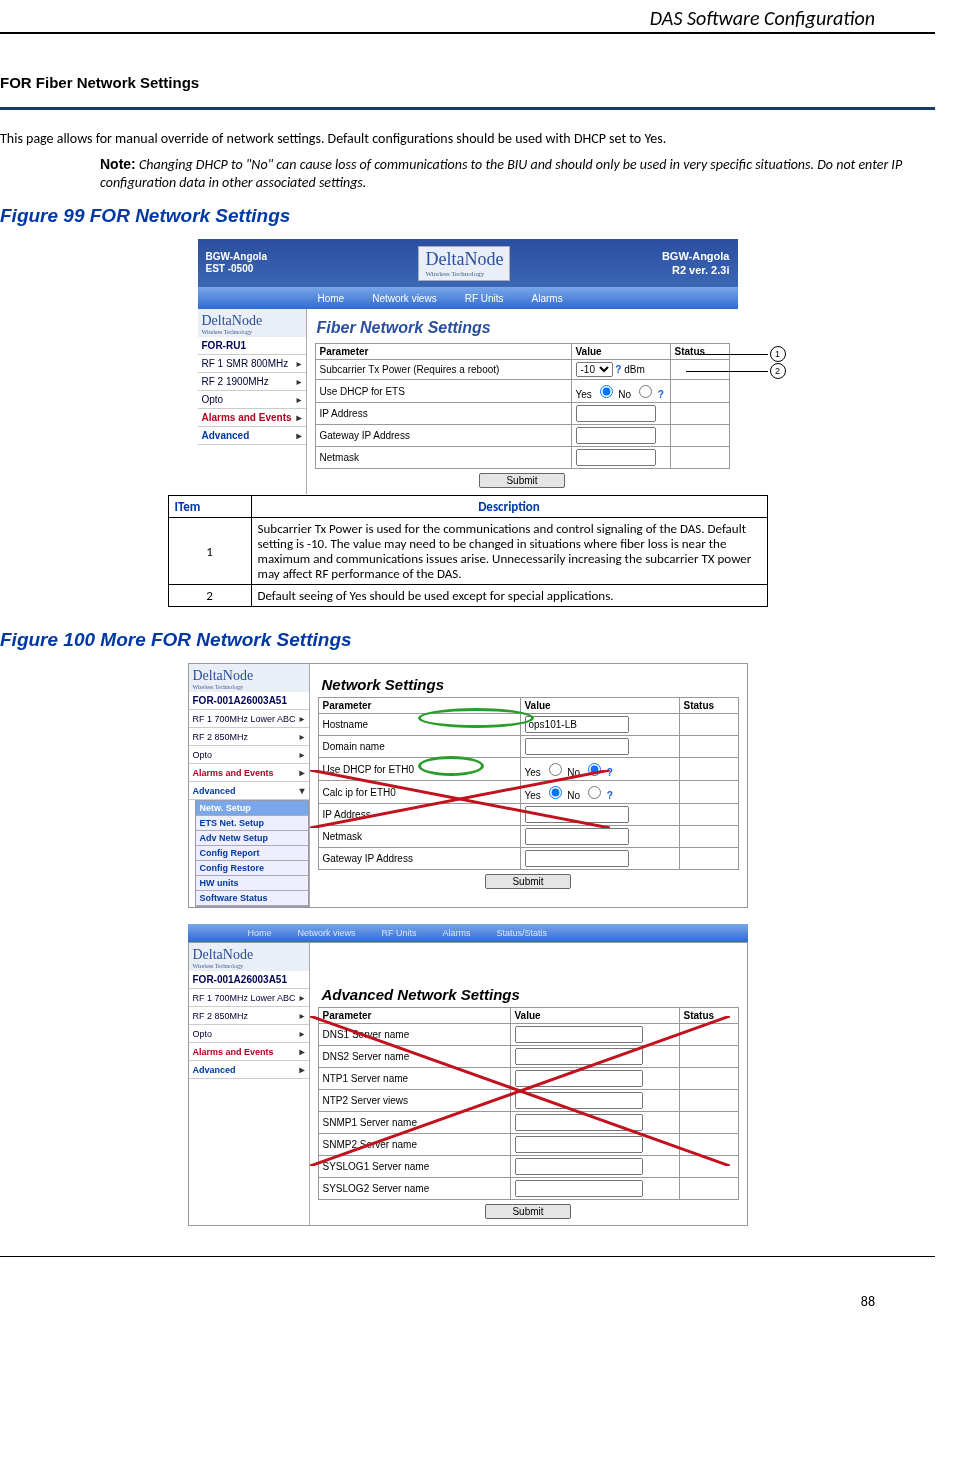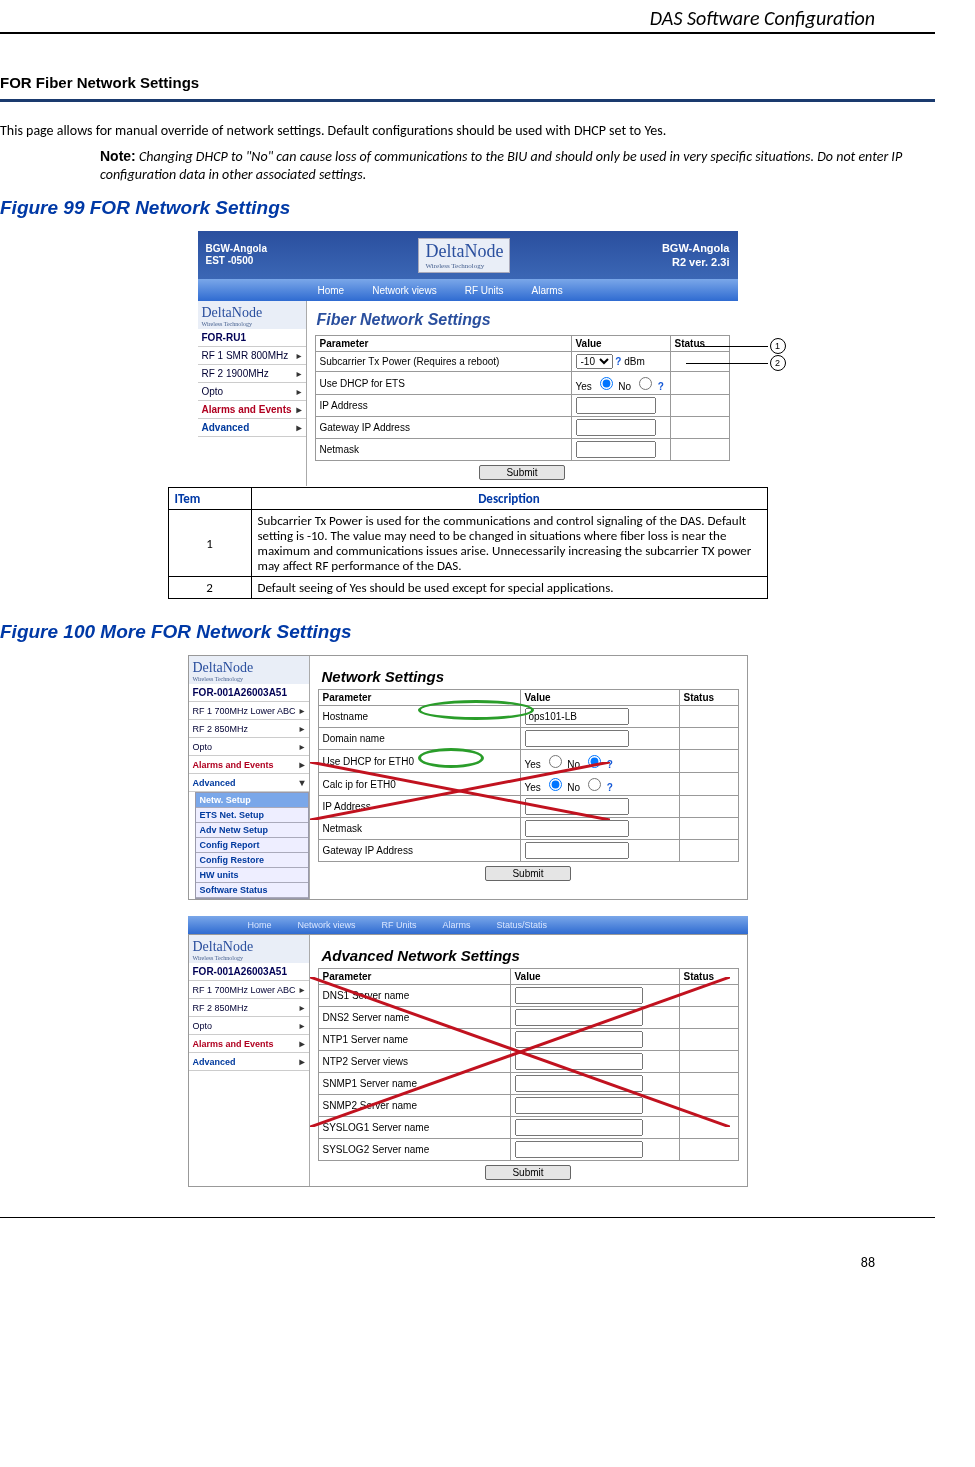--- a/index.html
+++ b/index.html
@@ -16,21 +16,21 @@
     font-style: italic;
     font-size: 20px;
     padding: 6px 60px 2px 0;
     border-bottom: 2px solid #000;
     margin-bottom: 40px;
   }
   .section-title {
     font-weight: bold;
     font-size: 15px;
     border-bottom: 3px solid #1a3a6e;
-    padding-bottom: 8px;
+    padding-bottom: 16px;
     margin-bottom: 20px;
     font-family: Arial, sans-serif;
   }
   .body-text {
     margin: 0 0 8px 0;
     line-height: 1.3;
   }
   .note-block {
     margin: 6px 0 14px 100px;
     line-height: 1.25;
@@ -440,21 +440,21 @@
         </div>
       <div class="item alarms">
           <span>Alarms and Events</span>
           <span class="caret">▸</span>
         </div>
       <div class="item adv">
           <span>Advanced</span>
           <span class="caret">▸</span>
         </div>
     </div>
-    <div class="main" style="position:relative;">
+    <div class="main" style="position:relative;margin-top:31px;">
       <div class="net-title">Advanced Network Settings</div>
       <table class="grid">
         <tbody>
             <tr>
           <th>Parameter</th>
           <th style="width:160px;">Value</th>
           <th style="width:50px;">Status</th>
         </tr>
         <tr>
               <td>DNS1 Server name</td>

